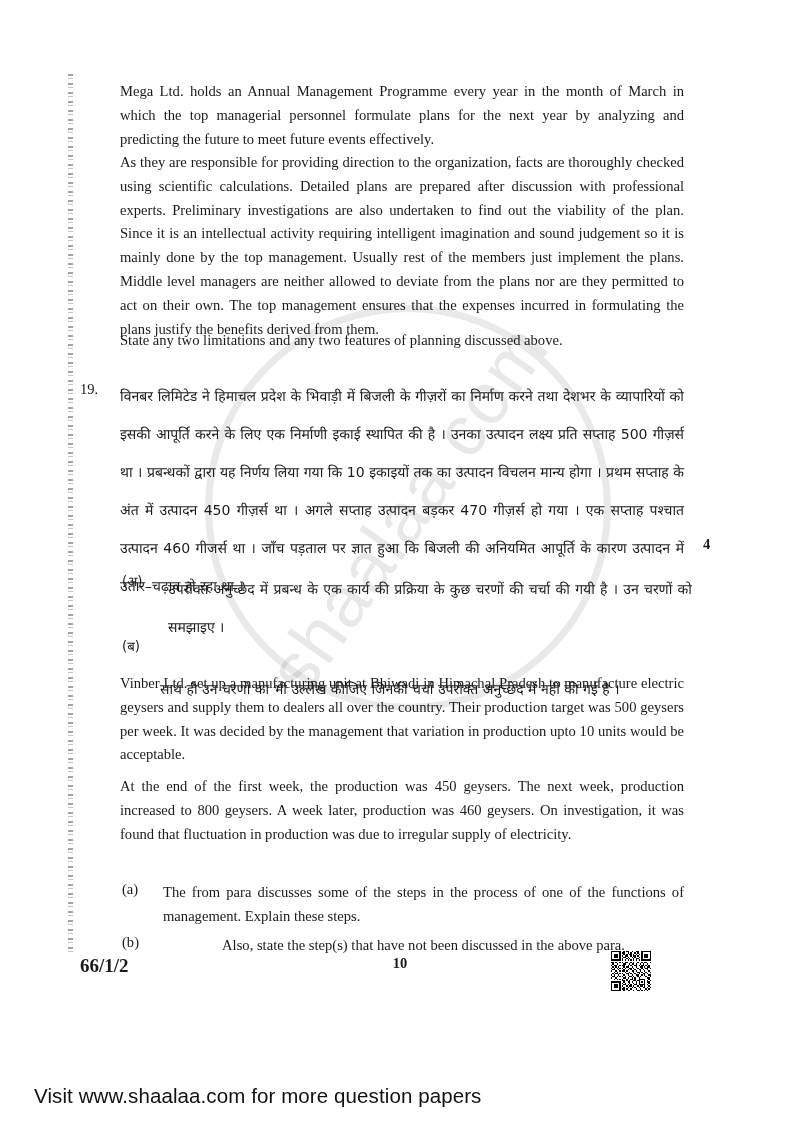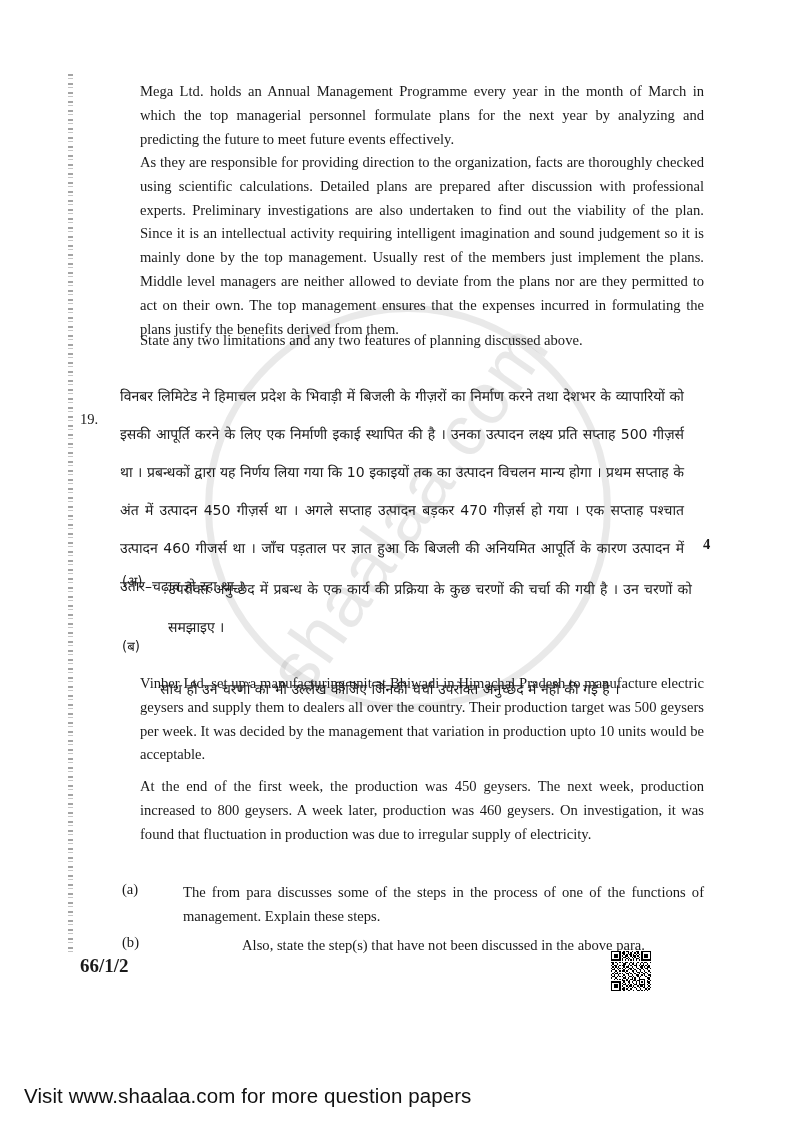--- a/index.html
+++ b/index.html
@@ -83,33 +83,31 @@
 
   .para {
     position: absolute;
     text-align: justify;
     text-justify: inter-word;
     font-size: 14.6px;
     line-height: 23.8px;
   }
   .para.en {
     font-family: "Liberation Serif", "DejaVu Serif", serif;
-    margin-left: 20px;
   }
   .para.hi {
     font-family: "DejaVu Sans", "Liberation Sans", sans-serif;
     font-size: 14px;
     line-height: 38px;
   }
 
   .qnum {
     position: absolute;
     font-size: 14.6px;
     font-family: "Liberation Serif", serif;
-    margin-top: 30px;
   }
   .marks {
     position: absolute;
     font-size: 14.6px;
     font-weight: bold;
     font-family: "Liberation Serif", serif;
   }
   .sublabel {
     position: absolute;
     font-size: 14.6px;
@@ -155,21 +153,21 @@
     left: 0;
     top: 1060px;
     width: 800px;
     height: 71px;
     background: #ffffff;
     display: flex;
     align-items: center;
     z-index: 5;
   }
   #banner-text {
-    padding-left: 24px;
+    padding-left: 34px;
     font-family: "Liberation Sans", "DejaVu Sans", sans-serif;
     font-size: 20.5px;
     color: #111111;
     letter-spacing: 0.1px;
   }
 </style>
 </head>
 <body>
 
 <div id="page-sheet">
@@ -207,20 +205,21 @@
     <div class="sublabel" style="left:122px; top:881px;">(a)</div>
     <div class="para en" style="left:163px; top:881px; width:521px;">The from para discusses some of the steps in the process of one of the functions of management. Explain these steps.</div>
 
     <div class="sublabel" style="left:122px; top:934px;">(b)</div>
     <div class="para en" style="left:163px; top:934px; width:521px; text-align:center;">Also, state the step(s) that have not been discussed in the above para.</div>
 
   </div>
 
   <div id="footer-code">66/1/2</div>
 
+  <div id="footer-pageno">10</div>
 
   <svg id="qr-code" viewBox="0 0 29 29" shape-rendering="crispEdges">
     <rect width="29" height="29" fill="#ffffff"></rect>
     <g fill="#000000">
 
       <rect x="0" y="0" width="7" height="1"></rect>
         <rect x="0" y="6" width="7" height="1"></rect>
       <rect x="0" y="0" width="1" height="7"></rect>
         <rect x="6" y="0" width="1" height="7"></rect>
       <rect x="2" y="2" width="3" height="3"></rect>

